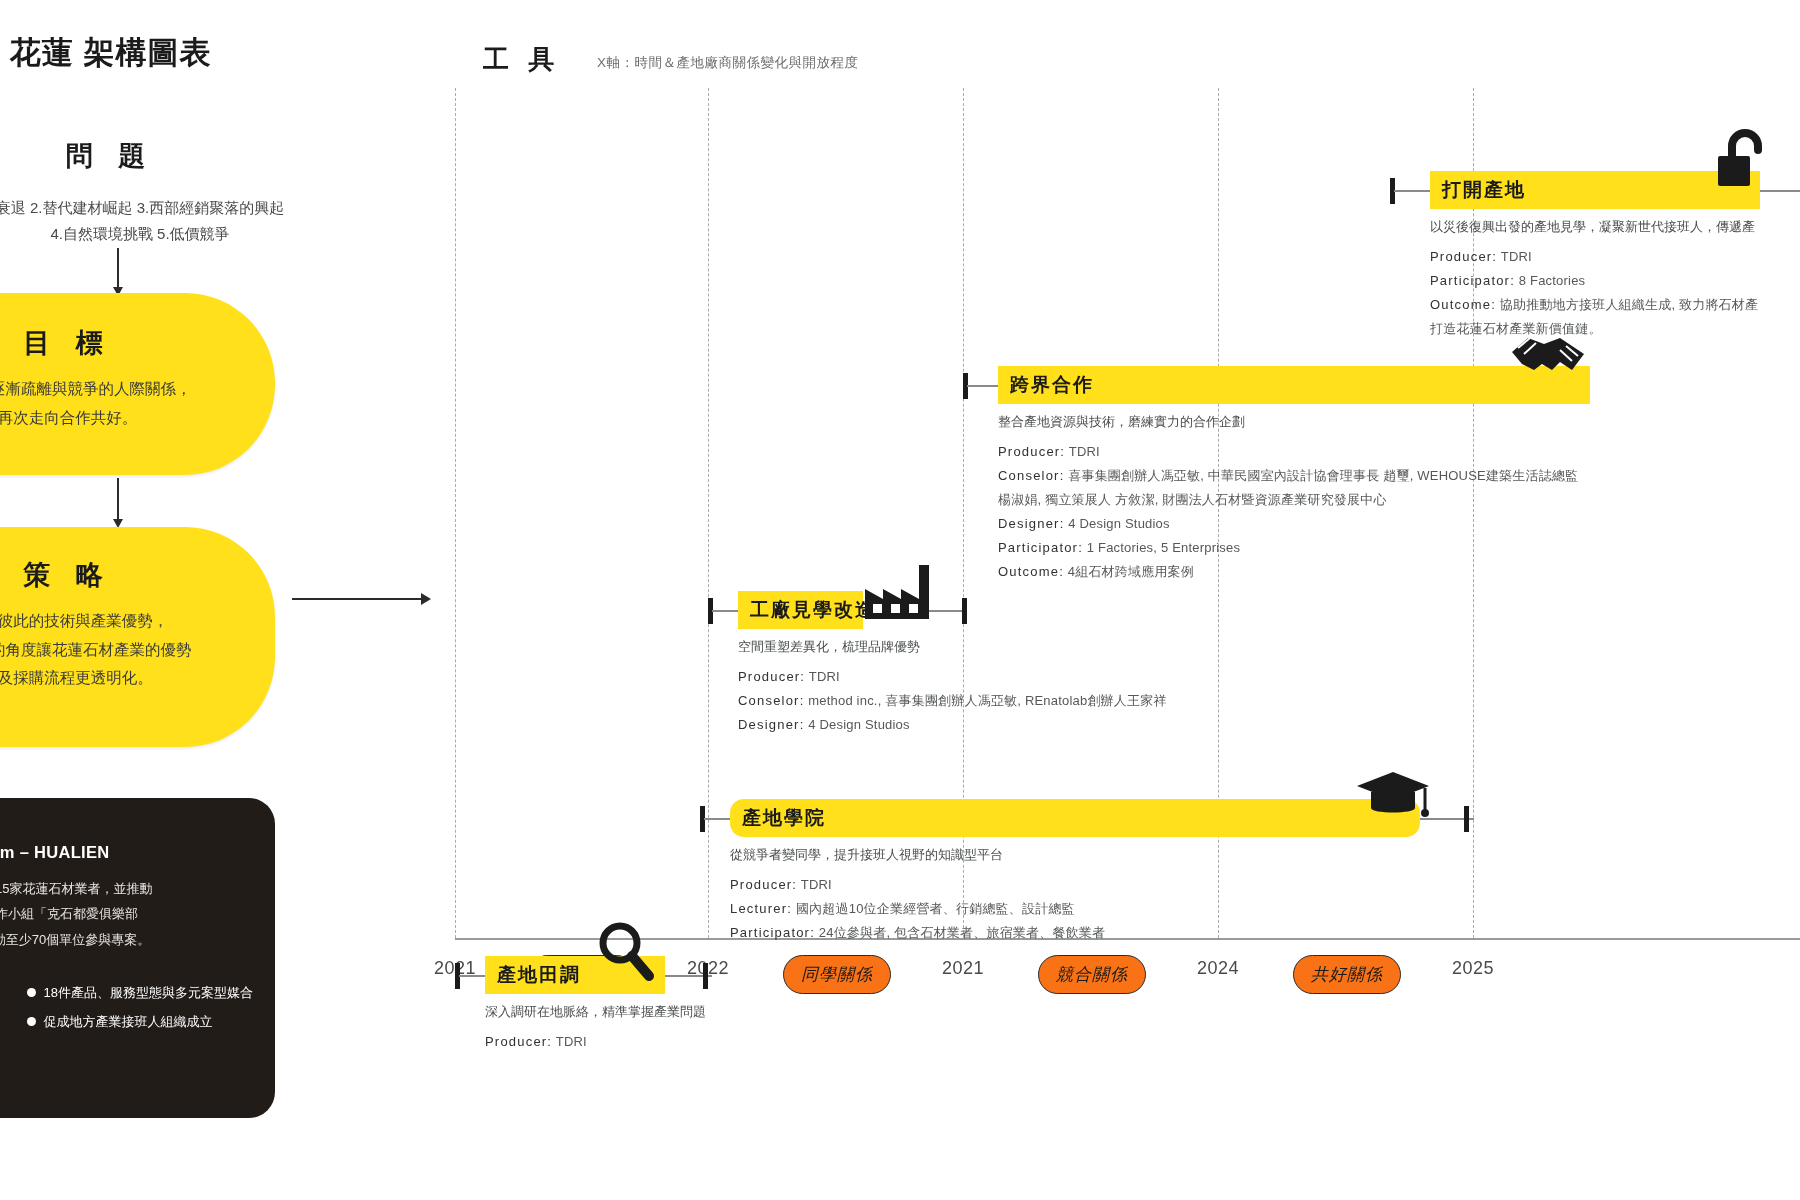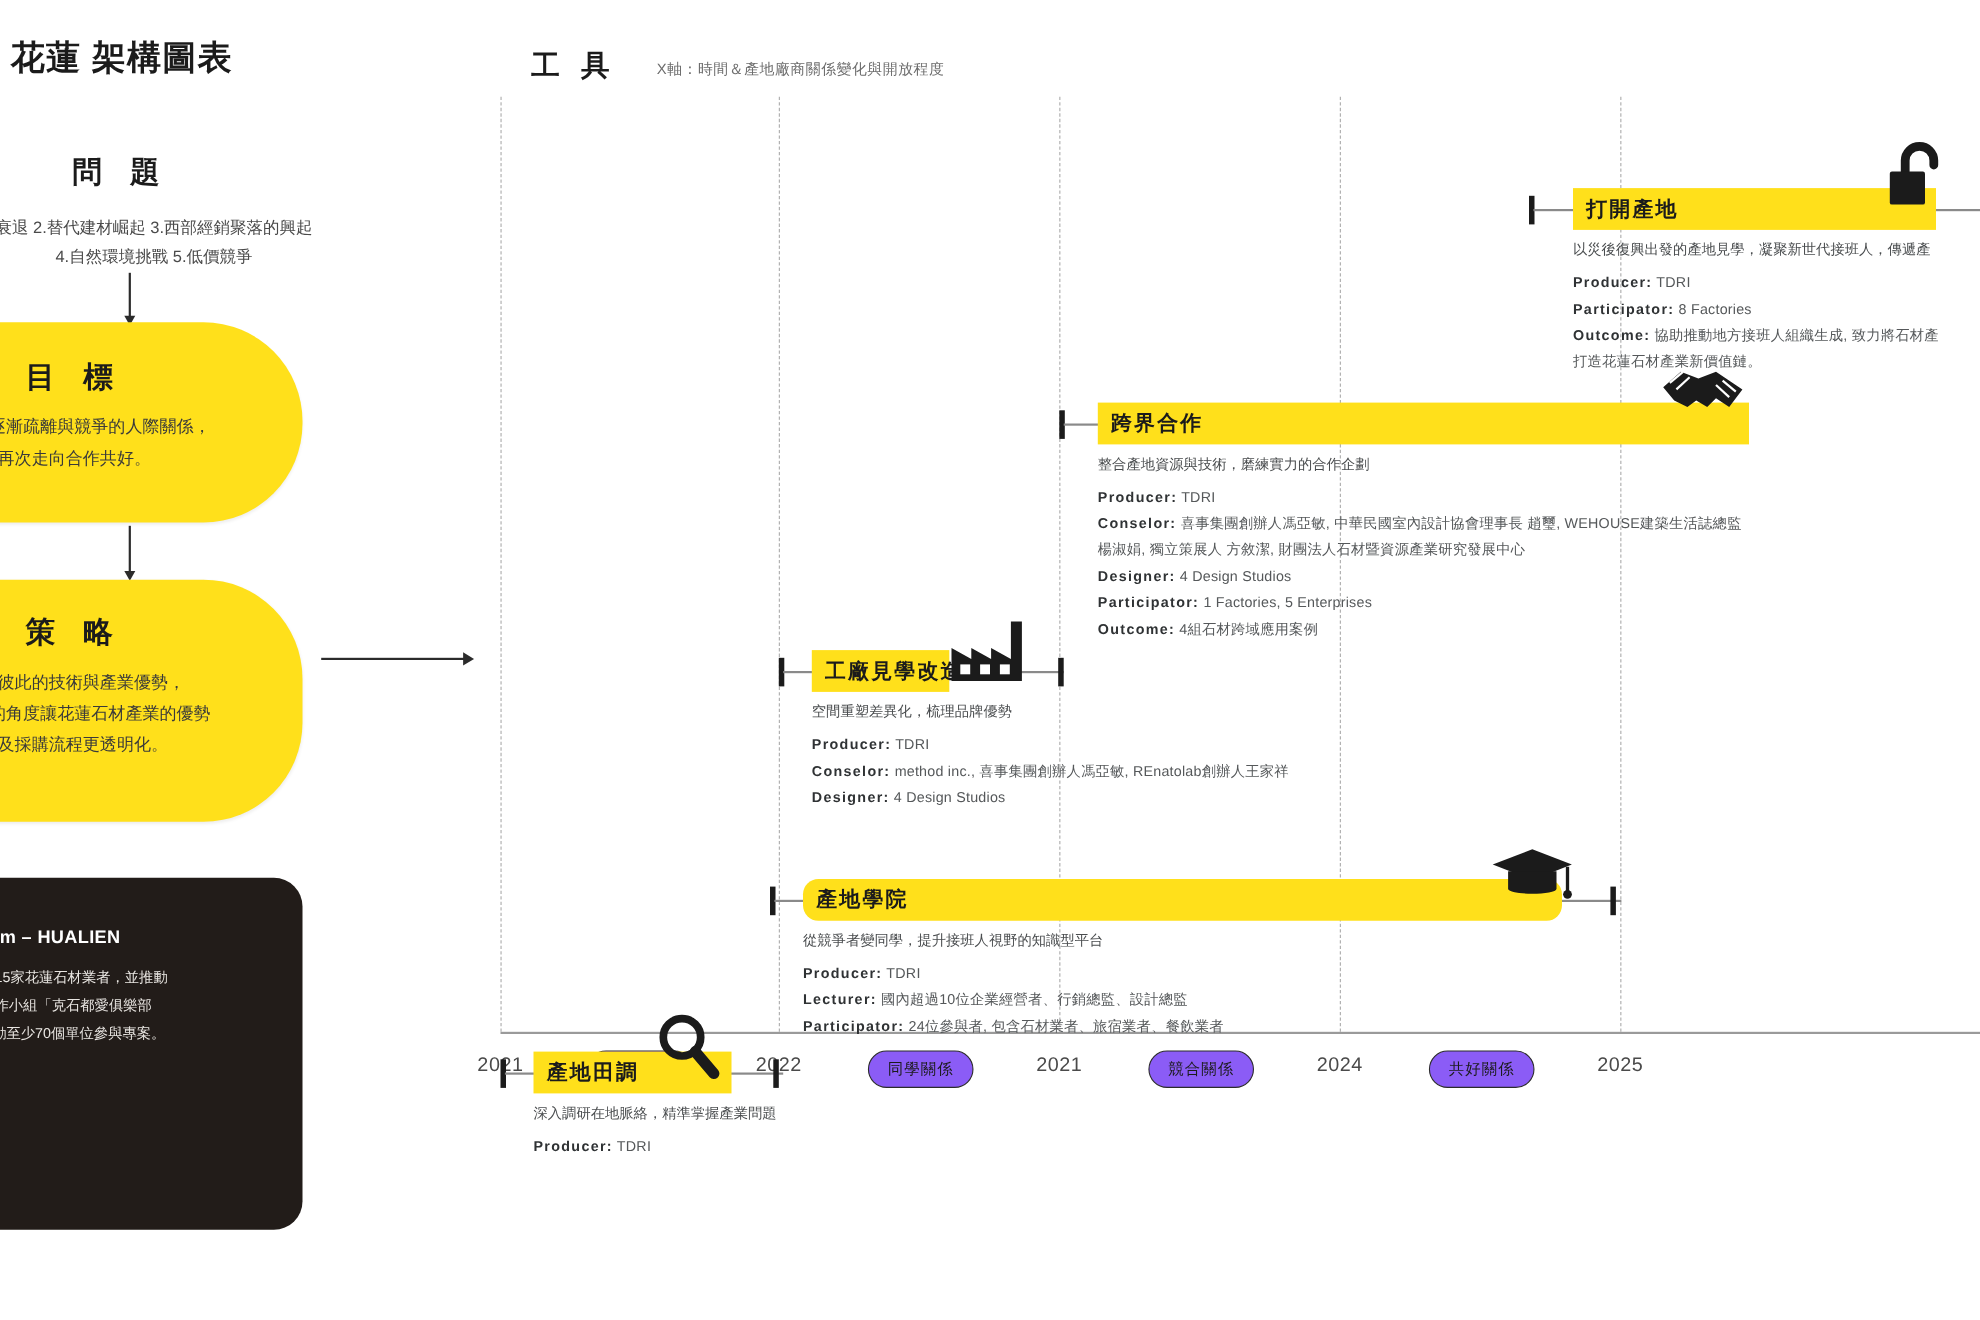--- a/index.html
+++ b/index.html
@@ -129,22 +129,22 @@
   }
   .year-label {
     position: absolute; top: 958px;
     font-size: 18px; color: #4a4a4a; letter-spacing: .5px;
     transform: translateX(-50%);
   }
   .rel-chip {
     position: absolute; top: 955px;
     transform: translateX(-50%);
     border: 1.5px solid #2b2b2b; border-radius: 20px;
-    padding: 7px 17px; font-size: 14px; color: #1b1b1b;
-    background: #8b5cf6; white-space: nowrap; letter-spacing: 1px;
+    padding: 7px 17px; font-size: 17px; color: #1b1b1b;
+    background: #f97316; white-space: nowrap; letter-spacing: 1px; font-style: italic;
   }
 
   
   .bar-group { position: absolute; }
   .bar-cap {
     position: absolute; width: 5px; height: 26px; background: #1b1b1b; top: -12px;
   }
   .bar-line {
     position: absolute; height: 2px; background: #8a8a8a; top: 0;
   }
@@ -153,21 +153,21 @@
     background: #FFE01B; height: 38px; display: flex; align-items: center;
     padding: 0 12px; font-size: 19px; font-weight: 700; color: #1b1b1b;
     letter-spacing: 2px; white-space: nowrap;
   }
   .card-body {
     position: absolute; font-size: 13px; color: #55585a; line-height: 1.85;
     white-space: nowrap;
   }
   .card-desc { color: #4a4d4f; margin-bottom: 6px; }
   .kv { letter-spacing: .2px; }
-  .kv b { color: #2f3234; font-weight: 700; letter-spacing: 1.2px; }
+  .kv b { color: #2f3234; font-weight: 400; letter-spacing: 1.2px; }
 
   .icon-badge { position: absolute; }
 </style>
 </head>
 <body>
 
 <div id="root">
 
   <div class="page-title">2 花蓮 架構圖表</div>
   <div class="tool-title">工 具</div>
@@ -207,20 +207,30 @@
       <div class="bc-para">
         <div>的經營與推動，成功輔導15家花蓮石材業者，並推動</div>
         <div>業的接班人共同組成了工作小組「克石都愛俱樂部</div>
         <div>t Stone Club)」，總共扛動至少70個單位參與專案。</div>
       </div>
       <div class="bc-grid">
         <div class="bc-col-l">
           <div class="bc-stat">計單位</div>
           <div class="bc-stat">店與企業</div>
           <div class="bc-stat">的產值</div>
+        </div>
+        <div class="bc-col-r">
+          <div class="bc-bullet">
+            <span class="dot"></span>
+            <span>18件產品、服務型態與多元案型媒合</span>
+          </div>
+          <div class="bc-bullet">
+            <span class="dot"></span>
+            <span>促成地方產業接班人組織成立</span>
+          </div>
         </div>
       </div>
     </div>
 
     <div class="flow-arrow"></div>
   </div>
 
   <div class="timeline">
 
     <div class="grid-line" style="left:455px;"></div>

